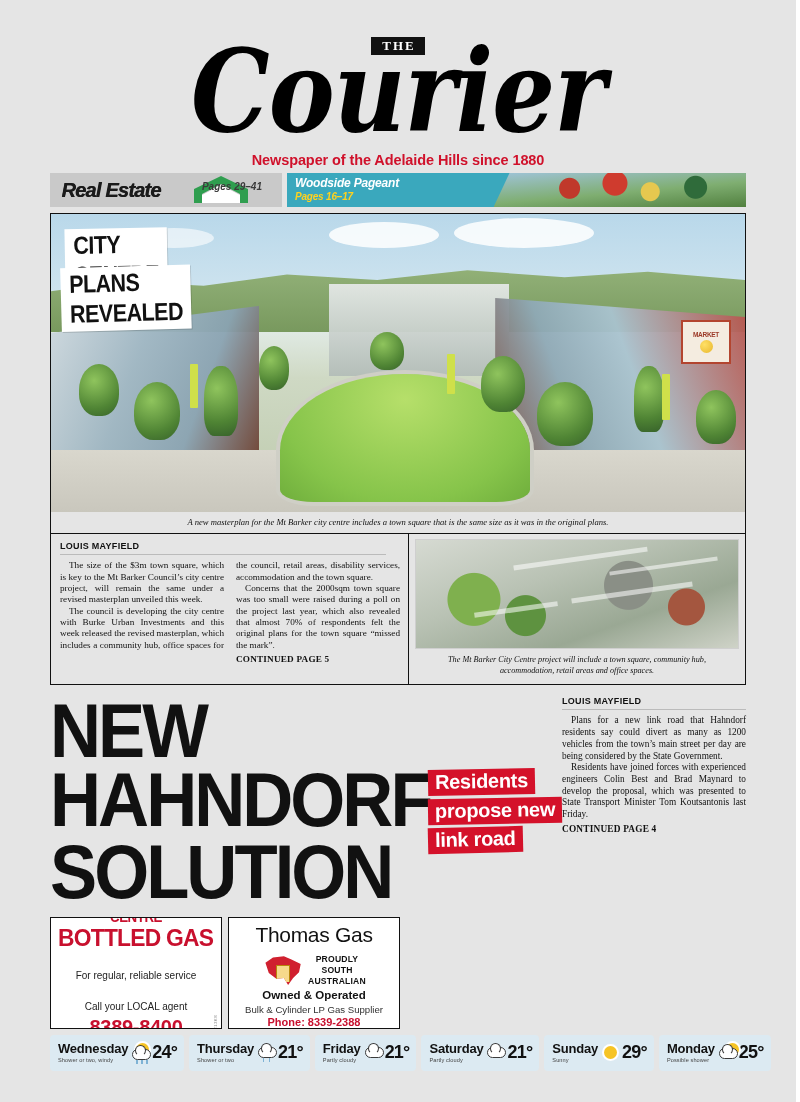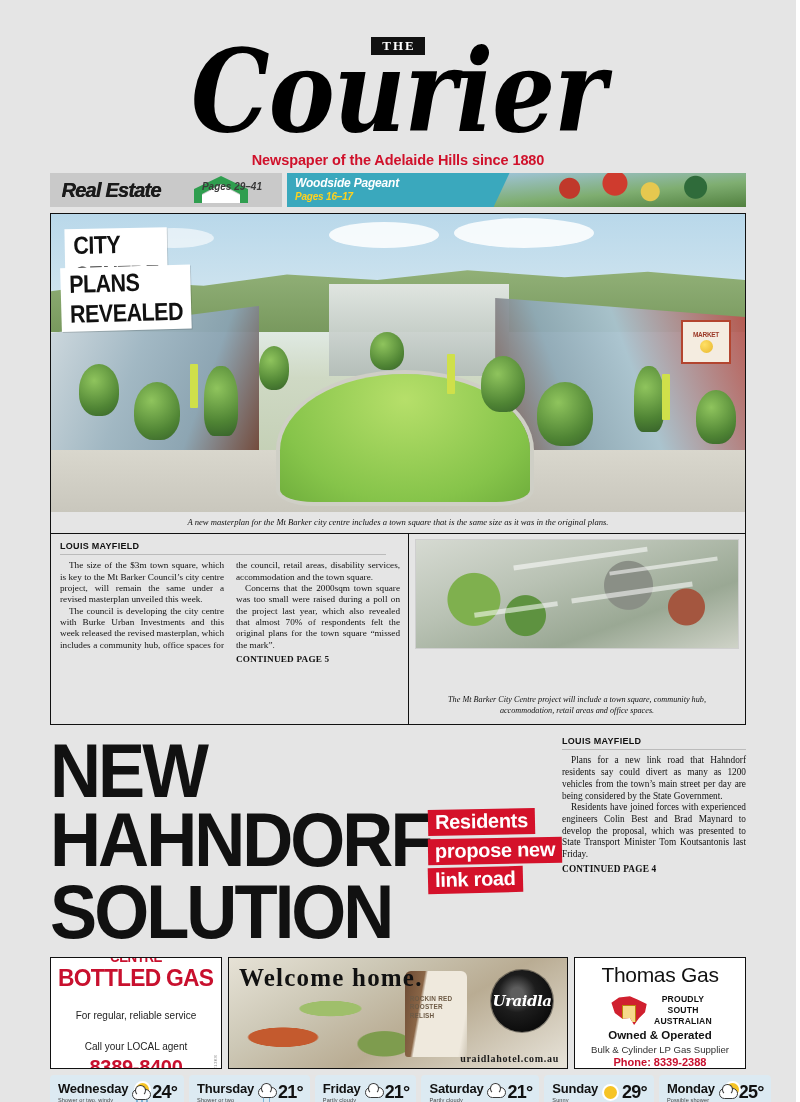--- a/index.html
+++ b/index.html
@@ -221,21 +221,21 @@
       radial-gradient(circle at 66% 42%, #8a8f86 0 24px, transparent 25px),
       radial-gradient(circle at 84% 62%, #a4563f 0 18px, transparent 19px),
       linear-gradient(160deg,#d6dad2 0%,#b9c2b4 38%,#9aa894 70%,#cfd3c8 100%);
     border:1px solid #cfcfcf;
     position:relative;overflow:hidden;
   }
   .roofline{position:absolute;background:rgba(255,255,255,.55);}
   .cap-inset{
     font-family:"Liberation Serif", serif;
     font-style:italic;font-size:8.2px;line-height:1.34;
-    text-align:center;padding:6px 16px 7px 16px;margin-top:40px;
+    text-align:center;padding:6px 16px 7px 16px;
   }
 
   
   .lead2{
     margin:8px 50px 0 50px;
     display:flex;gap:0;
     padding-bottom:6px;
   }
   .lead2-left{flex:0 0 512px;position:relative;}
   .big-head{
@@ -494,30 +494,20 @@
     <div class="ad ad-gas">
       <div class="lg-1">LENSWOOD GAS CENTRE</div>
       <div class="lg-2">BOTTLED GAS</div>
       <div class="lg-3">For regular, reliable service</div>
       <div class="lg-3">Call your LOCAL agent</div>
       <div class="lg-4">8389-8400</div>
       <div class="lg-5"><span>Your </span><b>Origin</b><span> Authorised Dealer</span></div>
       <div class="adcode">P0E 213K8</div>
     </div>
 
-    <div class="ad ad-hotel">
-      <div class="bottle">
-        <div class="bottle-lbl">ROCKIN RED ROOSTER RELISH</div>
-      </div>
-      <div class="welcome">Welcome home.</div>
-      <div class="hotel-logo">
-        <span>Uraidla</span>
-      </div>
-      <div class="hotel-url">uraidlahotel.com.au</div>
-    </div>
 
     <div class="ad ad-thomas">
       <div class="tg-title">Thomas Gas</div>
       <div class="tg-rule"></div>
       <div class="tg-rule2"></div>
       <div class="tg-mid">
         <div class="aus">
           <div class="aus-door"></div>
         </div>
         <div class="tg-proud">

